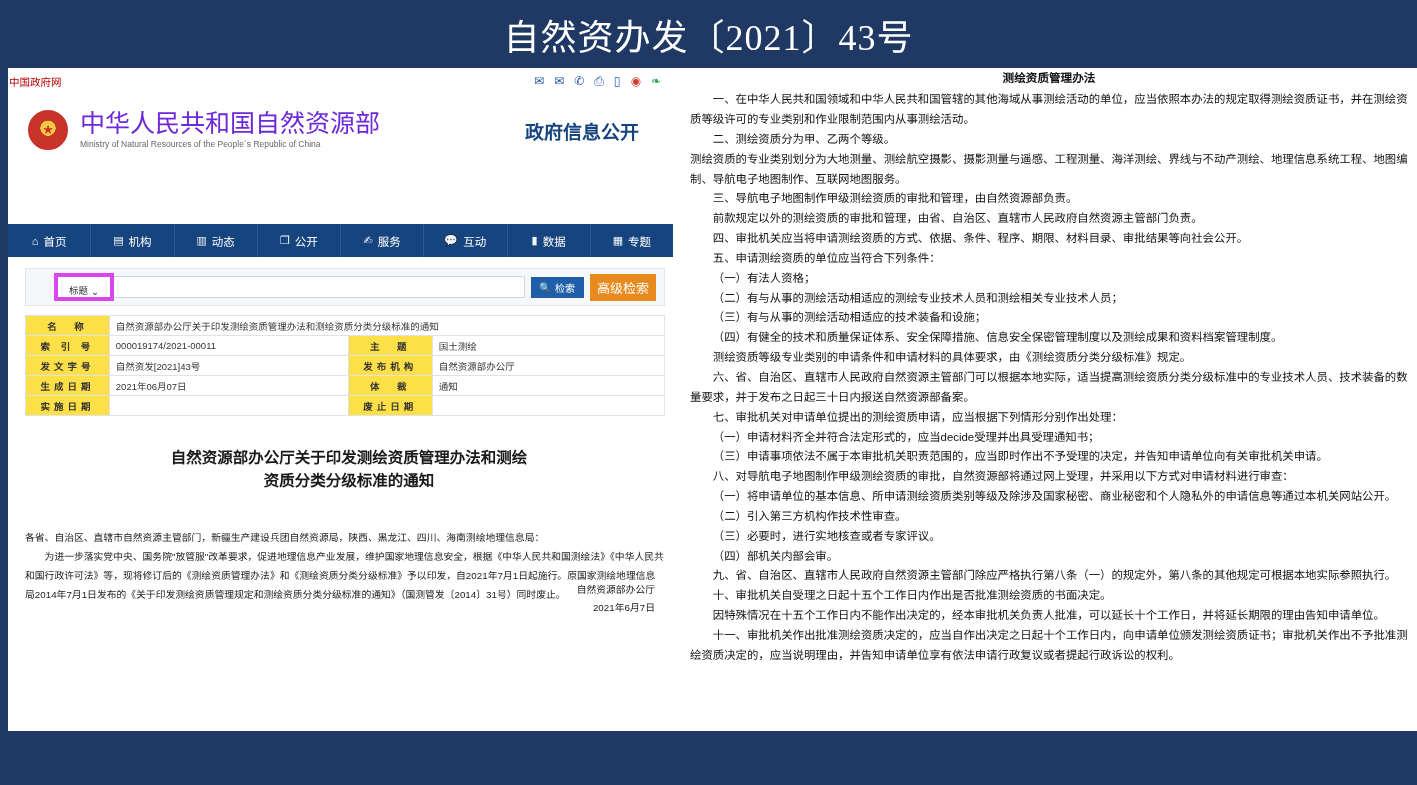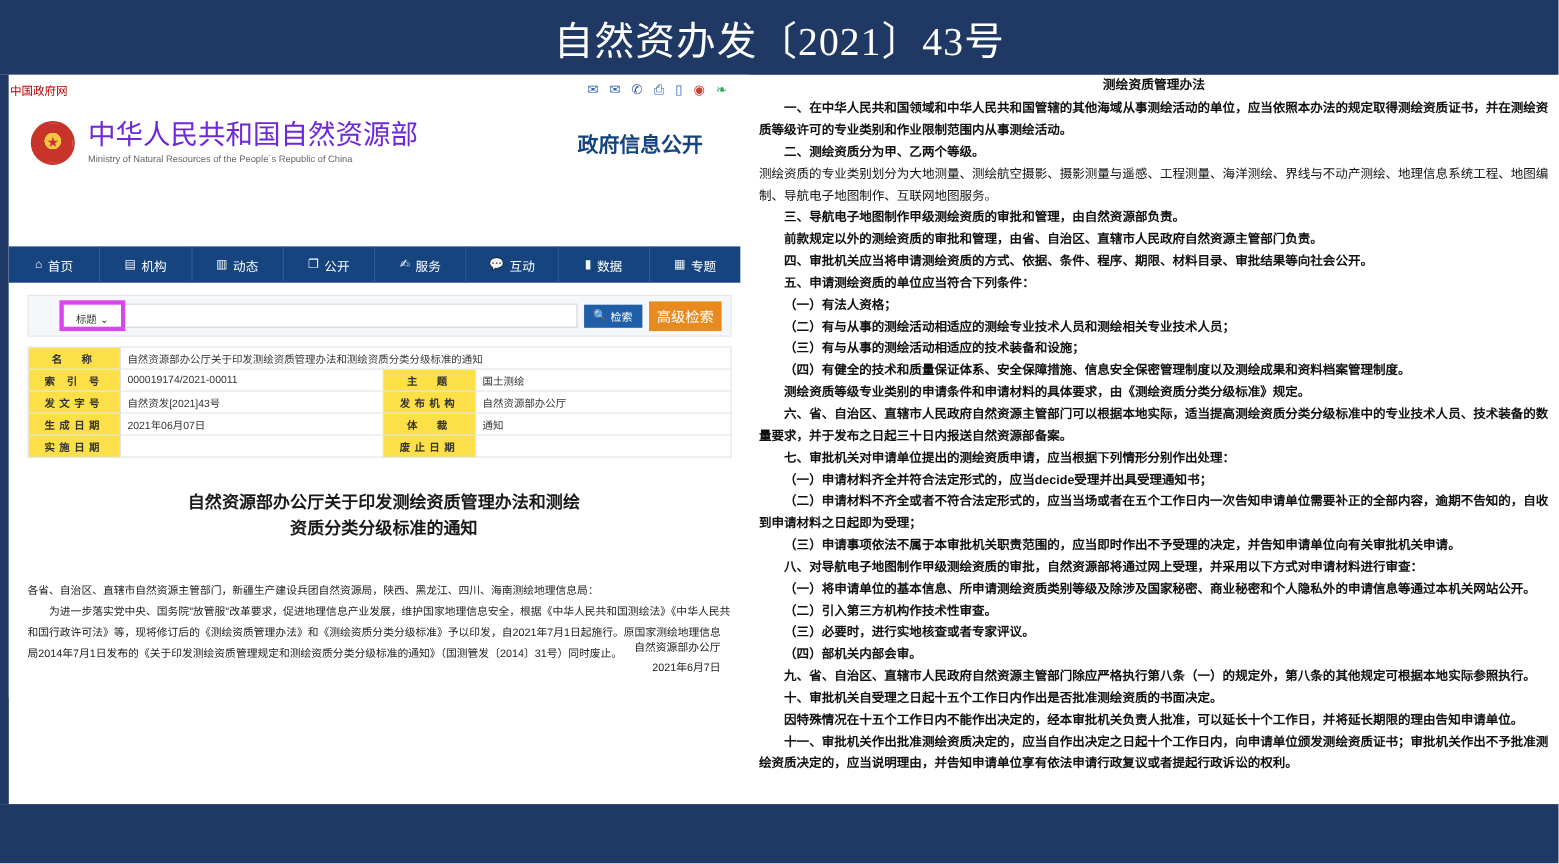--- a/index.html
+++ b/index.html
@@ -286,21 +286,21 @@
   }
   .right-col .head {
     text-align: center;
     font-size: 11.6px;
     font-weight: bold;
     margin: 0 0 2px 0;
   }
   .right-col p {
     margin: 0;
   }
-  .right-col p.ind { text-indent: 2em; font-weight: bold; }
+  .right-col p.ind { text-indent: 2em; }
 </style>
 </head>
 <body>
 
 <div class="slide">
 
   <div class="title-bar">
     <div class="title-text">自然资办发〔2021〕43号</div>
   </div>
 
@@ -439,21 +439,20 @@
     <p class="ind">四、审批机关应当将申请测绘资质的方式、依据、条件、程序、期限、材料目录、审批结果等向社会公开。</p>
     <p class="ind">五、申请测绘资质的单位应当符合下列条件：</p>
     <p class="ind">（一）有法人资格；</p>
     <p class="ind">（二）有与从事的测绘活动相适应的测绘专业技术人员和测绘相关专业技术人员；</p>
     <p class="ind">（三）有与从事的测绘活动相适应的技术装备和设施；</p>
     <p class="ind">（四）有健全的技术和质量保证体系、安全保障措施、信息安全保密管理制度以及测绘成果和资料档案管理制度。</p>
     <p class="ind">测绘资质等级专业类别的申请条件和申请材料的具体要求，由《测绘资质分类分级标准》规定。</p>
     <p class="ind">六、省、自治区、直辖市人民政府自然资源主管部门可以根据本地实际，适当提高测绘资质分类分级标准中的专业技术人员、技术装备的数量要求，并于发布之日起三十日内报送自然资源部备案。</p>
     <p class="ind">七、审批机关对申请单位提出的测绘资质申请，应当根据下列情形分别作出处理：</p>
     <p class="ind">（一）申请材料齐全并符合法定形式的，应当decide受理并出具受理通知书；</p>
-    <p class="ind">（二）申请材料不齐全或者不符合法定形式的，应当当场或者在五个工作日内一次告知申请单位需要补正的全部内容，逾期不告知的，自收到申请材料之日起即为受理；</p>
     <p class="ind">（三）申请事项依法不属于本审批机关职责范围的，应当即时作出不予受理的决定，并告知申请单位向有关审批机关申请。</p>
     <p class="ind">八、对导航电子地图制作甲级测绘资质的审批，自然资源部将通过网上受理，并采用以下方式对申请材料进行审查：</p>
     <p class="ind">（一）将申请单位的基本信息、所申请测绘资质类别等级及除涉及国家秘密、商业秘密和个人隐私外的申请信息等通过本机关网站公开。</p>
     <p class="ind">（二）引入第三方机构作技术性审查。</p>
     <p class="ind">（三）必要时，进行实地核查或者专家评议。</p>
     <p class="ind">（四）部机关内部会审。</p>
     <p class="ind">九、省、自治区、直辖市人民政府自然资源主管部门除应严格执行第八条（一）的规定外，第八条的其他规定可根据本地实际参照执行。</p>
     <p class="ind">十、审批机关自受理之日起十五个工作日内作出是否批准测绘资质的书面决定。</p>
     <p class="ind">因特殊情况在十五个工作日内不能作出决定的，经本审批机关负责人批准，可以延长十个工作日，并将延长期限的理由告知申请单位。</p>
     <p class="ind">十一、审批机关作出批准测绘资质决定的，应当自作出决定之日起十个工作日内，向申请单位颁发测绘资质证书；审批机关作出不予批准测绘资质决定的，应当说明理由，并告知申请单位享有依法申请行政复议或者提起行政诉讼的权利。</p>

